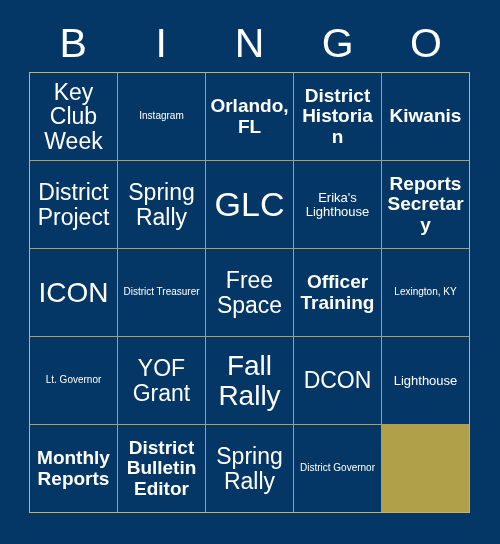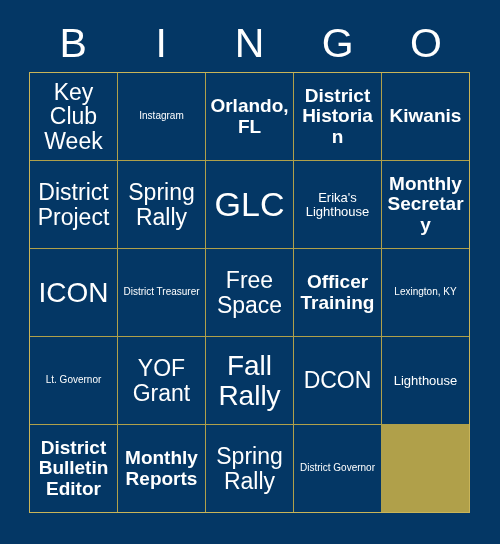--- a/index.html
+++ b/index.html
@@ -97,30 +97,30 @@
   <div id="grid">
       <div class="cell fs-l">Key Club Week</div>
       <div class="cell fs-s">Instagram</div>
       <div class="cell fs-m">Orlando, FL</div>
       <div class="cell fs-m">District Historian</div>
       <div class="cell fs-m">Kiwanis</div>
       <div class="cell fs-l">District Project</div>
       <div class="cell fs-l">Spring Rally</div>
       <div class="cell fs-xxl">GLC</div>
       <div class="cell fs-xs">Erika's Lighthouse</div>
-      <div class="cell fs-m">Monthly Secretary</div>
+      <div class="cell fs-m">Reports Secretary</div>
       <div class="cell fs-xl">ICON</div>
       <div class="cell fs-s">District Treasurer</div>
       <div class="cell fs-l">Free Space</div>
       <div class="cell fs-m">Officer Training</div>
       <div class="cell fs-s">Lexington, KY</div>
       <div class="cell fs-s">Lt. Governor</div>
       <div class="cell fs-l">YOF Grant</div>
       <div class="cell fs-xl">Fall Rally</div>
       <div class="cell fs-l">DCON</div>
       <div class="cell fs-xs">Lighthouse</div>
+      <div class="cell fs-m">Monthly Reports</div>
       <div class="cell fs-m">District Bulletin Editor</div>
-      <div class="cell fs-m">Monthly Reports</div>
       <div class="cell fs-l">Spring Rally</div>
       <div class="cell fs-s">District Governor</div>
     </div>
 
 </div>
 
 </body></html>

